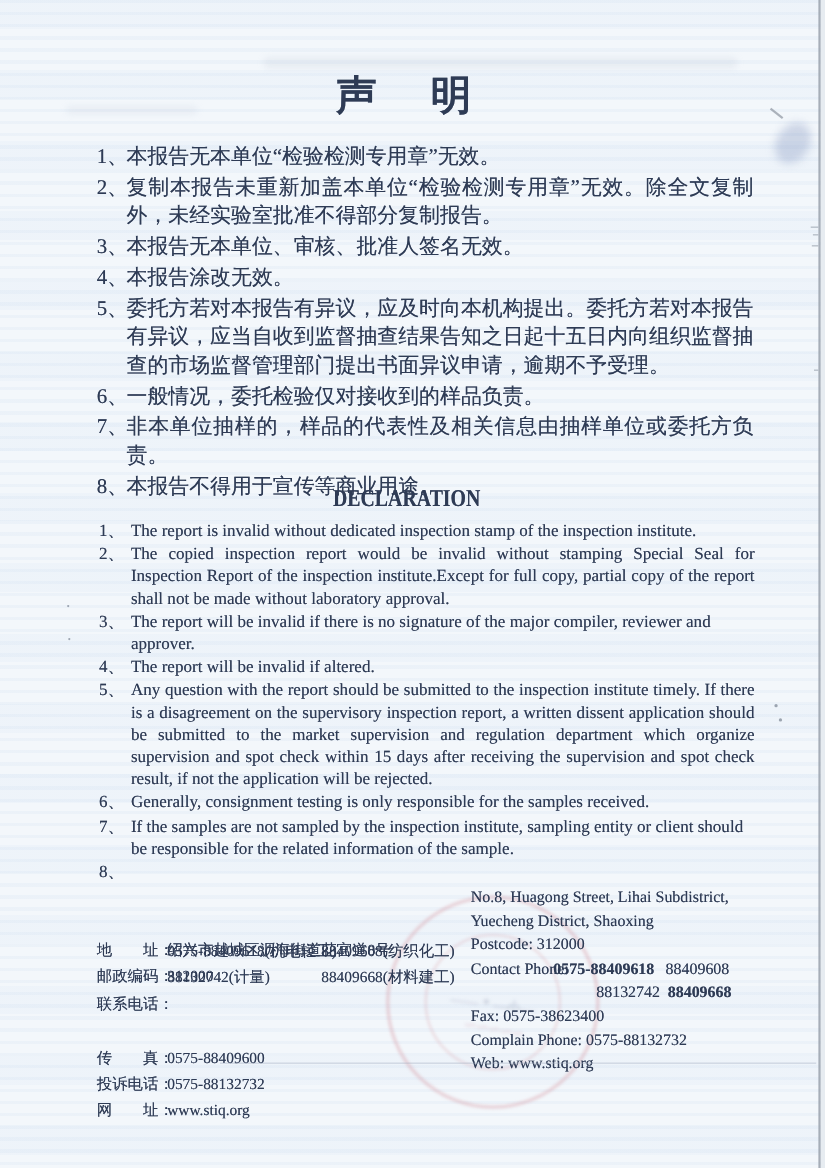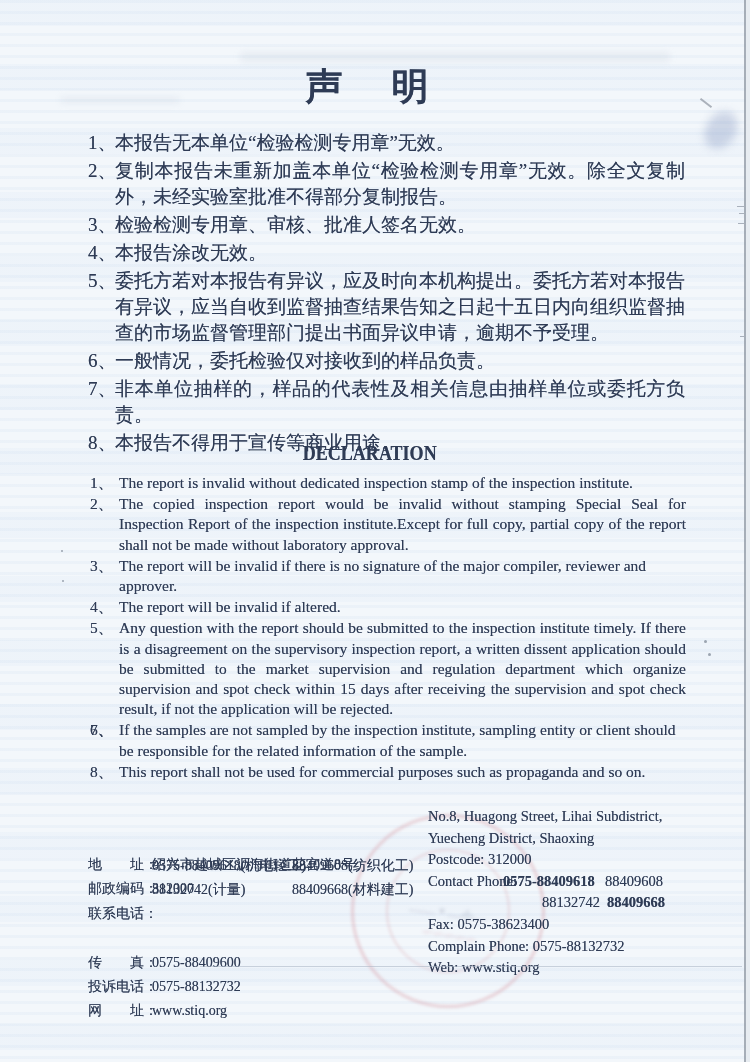--- a/index.html
+++ b/index.html
@@ -122,41 +122,41 @@
 <div class="page">
 
   <div class="noise-top"></div>
   <div class="noise-top2"></div>
 
   <div class="cn-title ink">声　明</div>
 
   <ol class="cn-list ink">
     <li><span class="num">1、</span><span>本报告无本单位“检验检测专用章”无效。</span></li>
     <li><span class="num">2、</span><span>复制本报告未重新加盖本单位“检验检测专用章”无效。除全文复制外，未经实验室批准不得部分复制报告。</span></li>
-    <li><span class="num">3、</span><span>检验检测专用章、审核、批准人签名无效。</span></li>
+    <li><span class="num">3、</span><span>本报告无本单位、审核、批准人签名无效。</span></li>
     <li><span class="num">4、</span><span>本报告涂改无效。</span></li>
     <li><span class="num">5、</span><span>委托方若对本报告有异议，应及时向本机构提出。委托方若对本报告有异议，应当自收到监督抽查结果告知之日起十五日内向组织监督抽查的市场监督管理部门提出书面异议申请，逾期不予受理。</span></li>
     <li><span class="num">6、</span><span>一般情况，委托检验仅对接收到的样品负责。</span></li>
     <li><span class="num">7、</span><span>非本单位抽样的，样品的代表性及相关信息由抽样单位或委托方负责。</span></li>
     <li><span class="num">8、</span><span>本报告不得用于宣传等商业用途。</span></li>
   </ol>
 
   <div class="en-title-wrap">
     <span class="en-title ink">DECLARATION</span>
   </div>
 
   <ol class="en-list ink">
     <li><span class="num">1、</span><span>The report is invalid without dedicated inspection stamp of the inspection institute.</span></li>
     <li class="j"><span class="num">2、</span><span>The copied inspection report would be invalid without stamping Special Seal for Inspection Report of the inspection institute.Except for full copy, partial copy of the report shall not be made without laboratory approval.</span></li>
     <li><span class="num">3、</span><span>The report will be invalid if there is no signature of the major compiler, reviewer and approver.</span></li>
     <li><span class="num">4、</span><span>The report will be invalid if altered.</span></li>
     <li class="j"><span class="num">5、</span><span>Any question with the report should be submitted to the inspection institute timely. If there is a disagreement on the supervisory inspection report, a written dissent application should be submitted to the market supervision and regulation department which organize supervision and spot check within 15 days after receiving the supervision and spot check result, if not the application will be rejected.</span></li>
-    <li><span class="num">6、</span></li>
+    <li><span class="num">6、</span><span>Generally, consignment testing is only responsible for the samples received.</span></li>
     <li><span class="num">7、</span><span>If the samples are not sampled by the inspection institute, sampling entity or client should be responsible for the related information of the sample.</span></li>
-    <li><span class="num">8、</span><span>This report shall not be used for commercial purposes such as propaganda and so on.</span></li>
+    <li><span class="num">8、</span></li>
   </ol>
 
   <div class="stamp">
     <div class="inner"></div>
     <div class="ghost-text">—小—＊——</div>
     <div class="ghost-text2">〜〜〜〜〜</div>
   </div>
 
   <div class="contact-cn ink">
     <div class="row">

